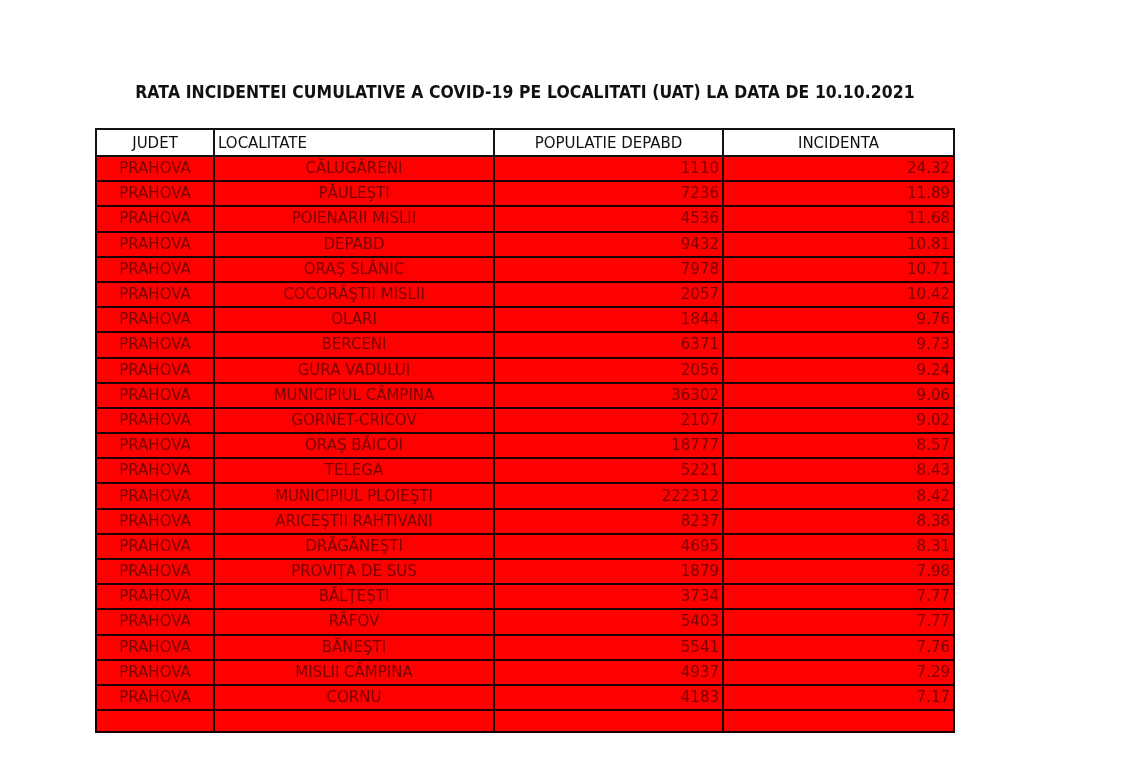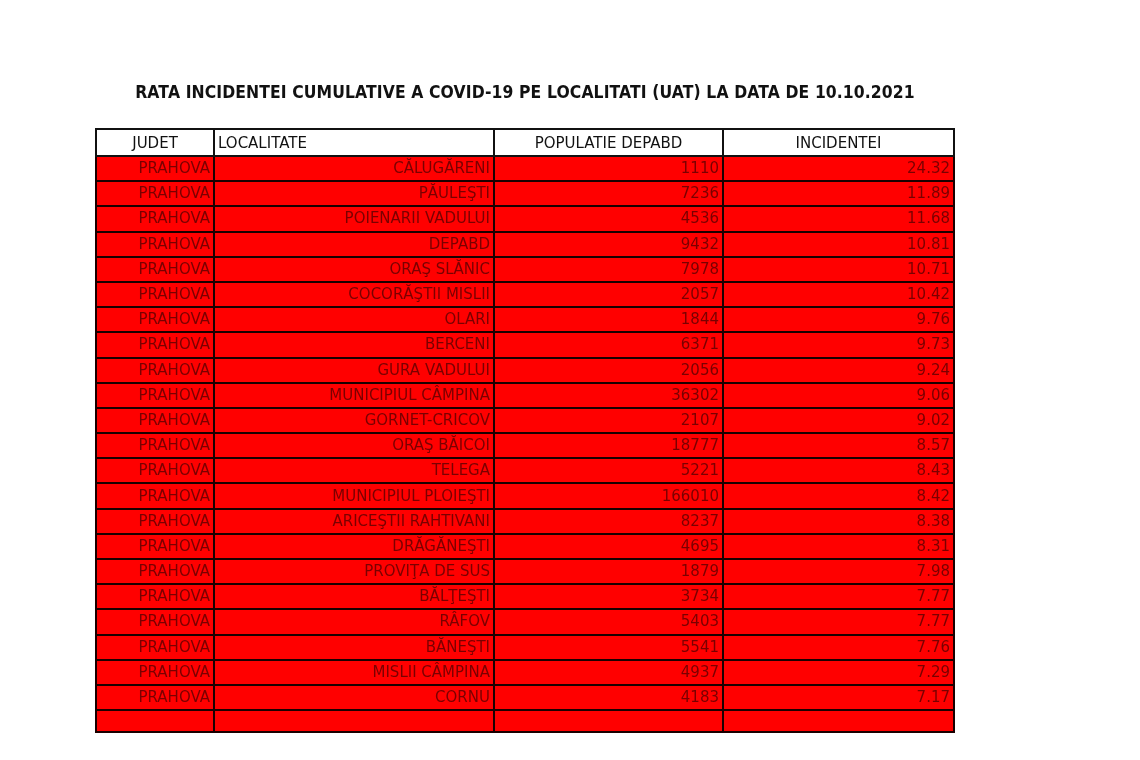--- a/index.html
+++ b/index.html
@@ -59,21 +59,21 @@
       border-color: #111;
     }
     th.left { text-align: left; }
     th.center { text-align: center; }
     td {
       background: #ff0000;
       color: #7a0000;
       height: 23.2px;
       line-height: 23px;
     }
-    td.left { text-align: right; }
+    td.left { text-align: center; }
     td.center { text-align: right; }
     tr.partial td { height: 20px; }
   </style>
 </head>
 <body>
 
 <div class="page-title">RATA INCIDENTEI CUMULATIVE A COVID-19 PE LOCALITATI (UAT) LA DATA DE 10.10.2021</div>
 
 <div class="table-wrap">
   <table>
@@ -81,39 +81,39 @@
       <col class="c-judet">
       <col class="c-loc">
       <col class="c-pop">
       <col class="c-inc">
     </colgroup>
     <thead>
       <tr>
         <th class="center">JUDET</th>
         <th class="left">LOCALITATE</th>
         <th class="center">POPULATIE DEPABD</th>
-        <th class="center">INCIDENTEI</th>
+        <th class="center">INCIDENTA</th>
       </tr>
     </thead>
     <tbody id="table-body">
       <tr>
         <td class="left">PRAHOVA</td>
         <td class="left">CĂLUGĂRENI</td>
         <td class="center">1110</td>
         <td class="center">24.32</td>
       </tr>
       <tr>
         <td class="left">PRAHOVA</td>
         <td class="left">PĂULEŞTI</td>
         <td class="center">7236</td>
         <td class="center">11.89</td>
       </tr>
       <tr>
         <td class="left">PRAHOVA</td>
-        <td class="left">POIENARII VADULUI</td>
+        <td class="left">POIENARII MISLII</td>
         <td class="center">4536</td>
         <td class="center">11.68</td>
       </tr>
       <tr>
         <td class="left">PRAHOVA</td>
         <td class="left">DEPABD</td>
         <td class="center">9432</td>
         <td class="center">10.81</td>
       </tr>
       <tr>
@@ -166,21 +166,21 @@
       </tr>
       <tr>
         <td class="left">PRAHOVA</td>
         <td class="left">TELEGA</td>
         <td class="center">5221</td>
         <td class="center">8.43</td>
       </tr>
       <tr>
         <td class="left">PRAHOVA</td>
         <td class="left">MUNICIPIUL PLOIEŞTI</td>
-        <td class="center">166010</td>
+        <td class="center">222312</td>
         <td class="center">8.42</td>
       </tr>
       <tr>
         <td class="left">PRAHOVA</td>
         <td class="left">ARICEŞTII RAHTIVANI</td>
         <td class="center">8237</td>
         <td class="center">8.38</td>
       </tr>
       <tr>
         <td class="left">PRAHOVA</td>

